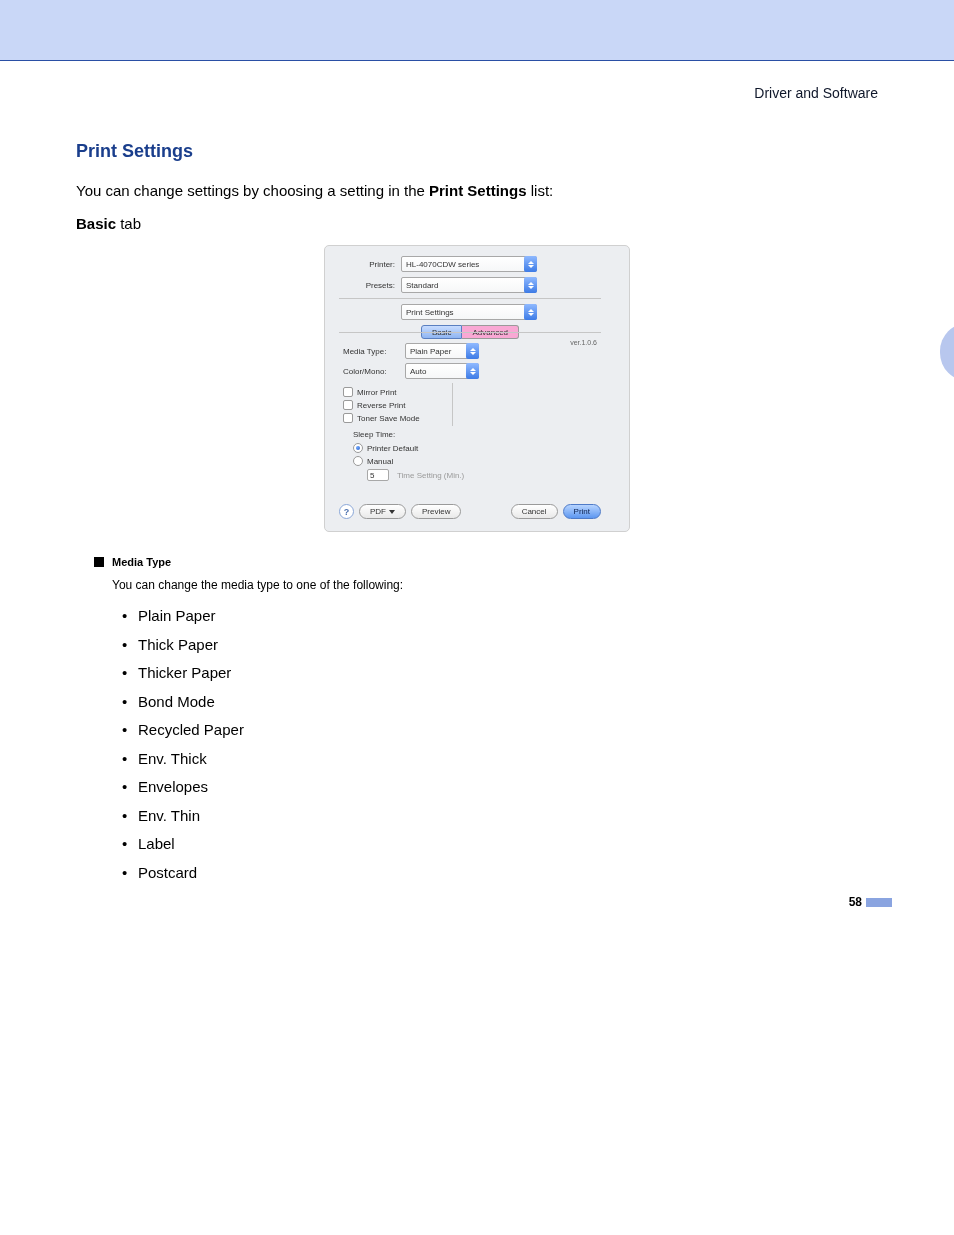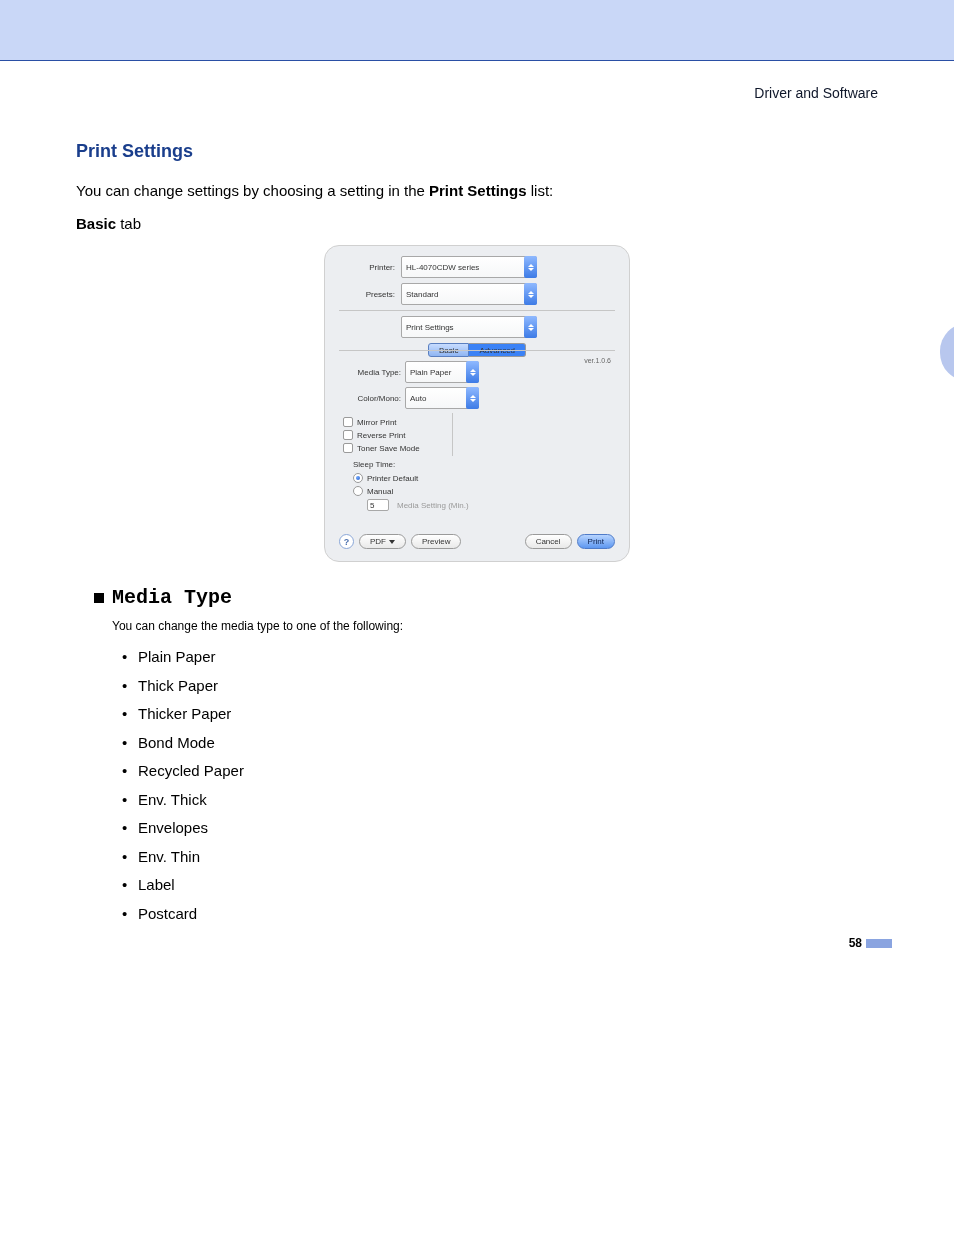--- a/index.html
+++ b/index.html
@@ -7,56 +7,56 @@
   .top-band { height: 60px; background: #c9d7f7; width: 100%; }
   .top-rule { border: none; border-top: 1px solid #2a4fa5; margin: 0; }
   .page { padding: 24px 76px 40px 76px; position: relative; }
   .header-right { text-align: right; font-size: 14px; color: #0f172a; margin-bottom: 40px; }
   h2.section-title { font-size: 18px; font-weight: bold; color: #1a3e8c; margin-bottom: 18px; }
   .body-text { font-size: 15px; line-height: 1.5; margin-bottom: 10px; }
   .body-text .strong, .body-text strong { font-weight: bold; }
   .chapter-tab { position: absolute; right: -40px; top: 262px; width: 54px; height: 58px; background: #b8c7ee; border-radius: 28px 0 0 28px; display:flex; align-items:center; justify-content:center; color:#fff; font-size:22px; font-weight:bold; }
   
   .dialog-wrap { width: 306px; margin: 6px auto 24px auto; }
-  .dialog { width: 306px; background: #eceef1; border: 1px solid #d0d0d0; border-radius: 15px; padding: 10px 14px 12px 14px; font-size: 8px; color: #333; font-family: "Lucida Grande", Arial, sans-serif; }
+  .dialog { width: 306px; background: #eceef1; border: 1px solid #d0d0d0; border-radius: 5px; padding: 10px 28px 12px 14px; font-size: 8px; color: #333; font-family: "Lucida Grande", Arial, sans-serif; }
   .dlg-row { display: flex; align-items: center; margin-bottom: 5px; }
   .dlg-label { width: 62px; text-align: right; padding-right: 6px; font-size: 8px; }
-  .aqua-select { flex: 0 0 136px; height: 22px; background: linear-gradient(#fff,#f6f7f8); border: 1px solid #a8a8a8; border-radius: 2px; display:flex; align-items:center; padding: 0 4px; font-size: 8px; position: relative; }
+  .aqua-select { flex: 0 0 136px; height: 16px; background: linear-gradient(#fff,#f6f7f8); border: 1px solid #a8a8a8; border-radius: 2px; display:flex; align-items:center; padding: 0 4px; font-size: 8px; position: relative; }
   .aqua-select.wide { flex: 0 0 136px; }
   .aqua-cap { position:absolute; right:-1px; top:-1px; bottom:-1px; width:13px; background: linear-gradient(#8fb9ff,#3d7be6); border-radius: 2px; display:flex; flex-direction:column; align-items:center; justify-content:center; }
   .aqua-cap::before { content:""; border-left:3px solid transparent; border-right:3px solid transparent; border-bottom:3px solid #fff; margin-bottom:1px; }
   .aqua-cap::after { content:""; border-left:3px solid transparent; border-right:3px solid transparent; border-top:3px solid #fff; }
   .dlg-sep { border:none; border-top:1px solid #c6c6c6; margin: 4px 0 5px 0; }
   .tabbar { display:flex; justify-content:center; margin: 2px 0 0 0; }
-  .tab { height: 14px; font-size:8px; padding: 0 10px; display:flex; align-items:center; border:1px solid #9a9a9a; background:#3b82f6; }
+  .tab { height: 14px; font-size:8px; padding: 0 10px; display:flex; align-items:center; border:1px solid #9a9a9a; background:#f9a8d4; }
   .tab.active { background: linear-gradient(#c7dcff,#8fb5f2); border-color:#5a7fc0; border-radius: 3px 0 0 3px; }
   .tab.inactive { border-radius: 0 3px 3px 0; border-left:none; }
   .panel { border-top: 1px solid #c6c6c6; margin-top: -7px; padding: 10px 4px 6px 4px; position: relative; }
   .panel-ver { position:absolute; right:4px; top:6px; font-size:7px; color:#666; }
   .panel-row { display:flex; align-items:center; margin-bottom: 4px; }
-  .panel-row .plabel { width: 62px; text-align:right; padding-right:4px; font-size:8px; }
+  .panel-row .plabel { width: 62px; text-align:left; padding-right:4px; font-size:8px; }
   .panel-row .aqua-select { flex: 0 0 74px; }
   .panel-cols { display:flex; margin-top:4px;flex-direction:column; }
   .col-left { width: 110px; border-right: 1px solid #c6c6c6; padding-right: 6px; padding-top:4px; }
   .col-right { flex:1; padding-left: 10px; padding-top:4px; }
   .chk-row { display:flex; align-items:center; font-size:8px; margin-bottom:3px; gap:4px; }
   .chk { width:10px; height:10px; border:1px solid #9a9a9a; border-radius:2px; background:#fff; }
   .rad { width:10px; height:10px; border:1px solid #9a9a9a; border-radius:50%; background:#fff; position:relative; }
   .rad.on::after { content:""; position:absolute; inset:2px; border-radius:50%; background: radial-gradient(circle at 30% 30%, #6fa7ff, #2a62c8); }
   .smallfield { width:22px; height:12px; border:1px solid #a8a8a8; border-radius:2px; background:#fff; font-size:8px; padding:0 2px; display:flex; align-items:center; margin-right:4px; }
   .footer-row { display:flex; align-items:center; justify-content:space-between; margin-top: 14px; }
   .footer-left { display:flex; align-items:center; gap:5px; }
   .help-btn { width:15px; height:15px; border:1px solid #8aa7d8; border-radius:50%; background:#fff; color:#4a6fae; font-size:9px; font-weight:bold; display:flex; align-items:center; justify-content:center; }
   .pill-btn { height:15px; padding: 0 10px; border:1px solid #9a9a9a; border-radius: 8px; background: linear-gradient(#ffffff,#e9e9e9); font-size:8px; display:flex; align-items:center; gap:3px; }
   .pill-btn.primary { background: linear-gradient(#b7d4ff,#5d97f0); border-color:#4f7bc8; color:#0a2050; }
   .tri-down { width:0; height:0; border-left:3px solid transparent; border-right:3px solid transparent; border-top:4px solid #333; }
   
   .sq-bullet-row { display:flex; align-items:center; gap:8px; margin: 12px 0 10px 18px; }
   .sq-bullet { width:10px; height:10px; background:#000; }
-  .sq-title { font-weight:bold; font-size:20px;font-family:Liberation Mono, monospace; }
+  .sq-title { font-weight:bold; font-size:11px; }
   .content-p { font-size:12px; margin: 0 0 10px 36px; }
   ul.media-list { list-style: none; margin-left: 46px; }
   ul.media-list li { font-size:15px; line-height:1.9; position:relative; padding-left:16px; }
   ul.media-list li::before { content:"•"; position:absolute; left:0; }
   .page-num { position:absolute; right:62px; bottom:18px; font-size:12px; font-weight:bold; }
   .page-num-bar { display:inline-block; width:26px; height:9px; background:#8aa4e0; margin-left:4px; vertical-align:middle; }
 </style>
 </head>
 <body>
 
@@ -156,21 +156,21 @@
             <div class="chk-row">
               <span class="rad on"></span>
               <span>Printer Default</span>
             </div>
             <div class="chk-row">
               <span class="rad"></span>
               <span>Manual</span>
             </div>
             <div class="chk-row" style="margin-left:14px;">
               <span class="smallfield">5</span>
-              <span style="color:#9a9a9a;">Media Setting (Min.)</span>
+              <span style="color:#9a9a9a;">Time Setting (Min.)</span>
             </div>
           </div>
         </div>
       </div>
 
       <div class="footer-row">
         <div class="footer-left">
           <span class="help-btn">?</span>
           <span class="pill-btn">
             <span>PDF</span>

